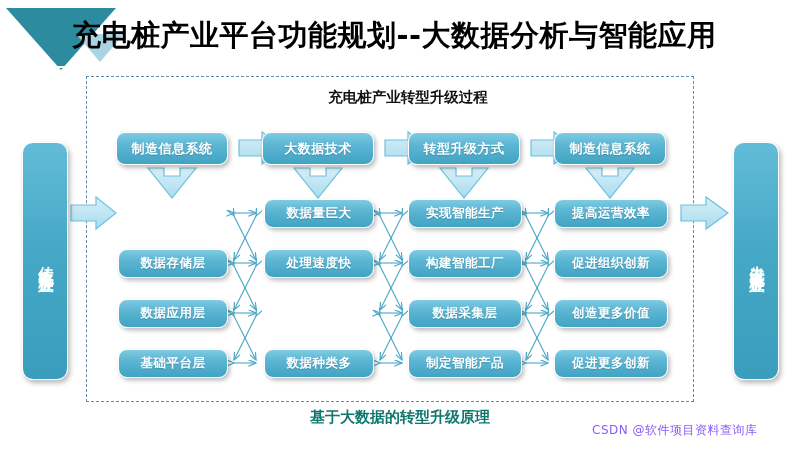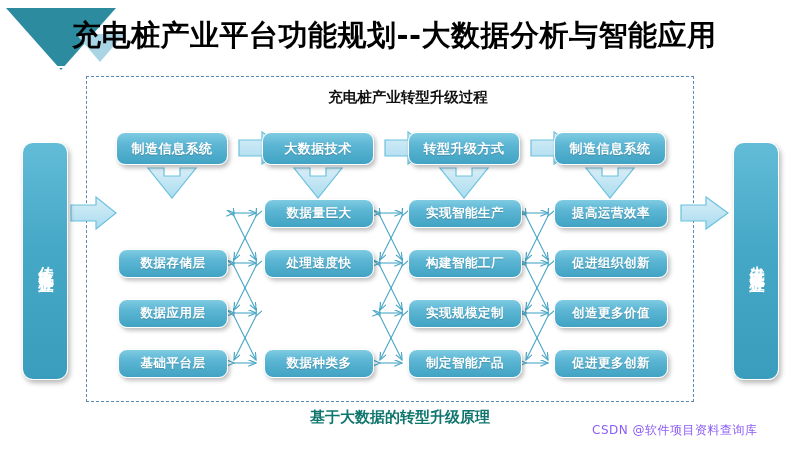--- a/index.html
+++ b/index.html
@@ -231,21 +231,21 @@
   <div class="node r1" style="left:408px;top:132px;width:112px;text-align:center;">
     <span>转型升级方式</span>
   </div>
   <div class="node rn" style="left:408px;top:199px;width:114px;">
     <span>实现智能生产</span>
   </div>
   <div class="node rn" style="left:408px;top:249px;width:114px;">
     <span>构建智能工厂</span>
   </div>
   <div class="node rn" style="left:408px;top:299px;width:114px;">
-    <span>实现规模定制</span>
+    <span>数据采集层</span>
   </div>
   <div class="node rn" style="left:408px;top:349px;width:114px;">
     <span>制定智能产品</span>
   </div>
 
   <div class="node r1" style="left:554px;top:132px;width:112px;">
     <span>制造信息系统</span>
   </div>
   <div class="node rn" style="left:554px;top:199px;width:114px;">
     <span>提高运营效率</span>

